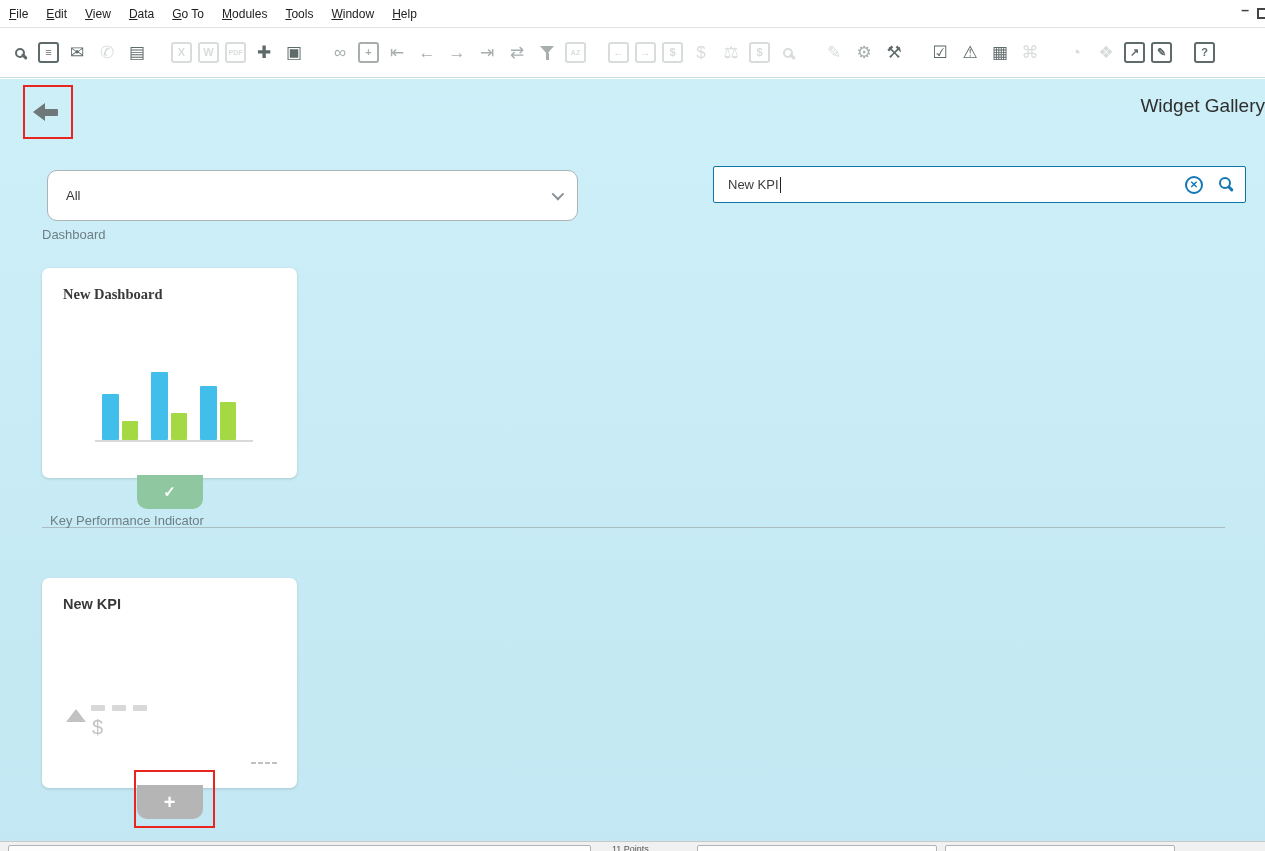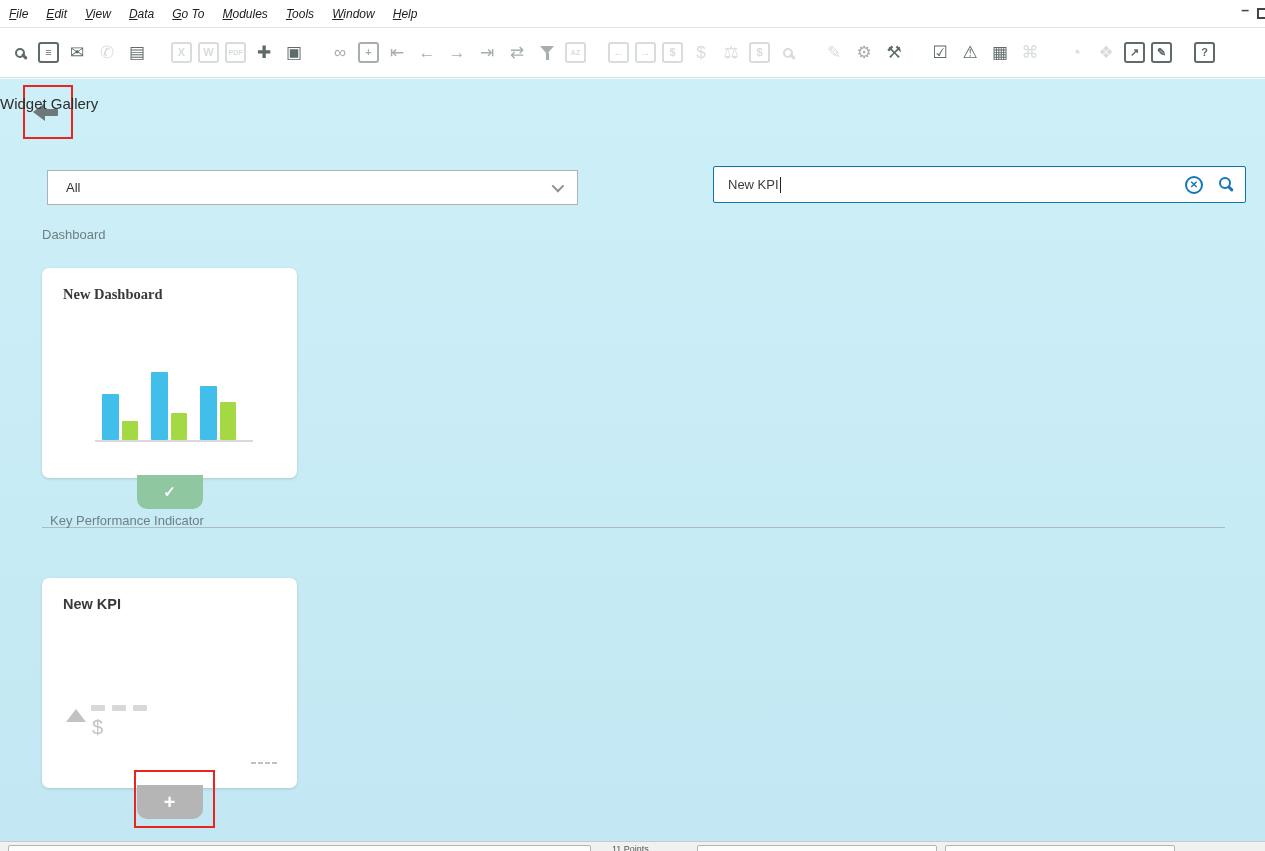--- a/index.html
+++ b/index.html
@@ -46,25 +46,25 @@
   .annotation{border:2px solid var(--red); pointer-events:none;}
 
   .back-wrap{position:absolute; left:23px; top:6px; width:50px; height:54px;
     display:flex; align-items:center; justify-content:center;}
   .back-btn{width:30px; height:18px; position:relative; cursor:pointer;}
   .back-btn::before{content:""; position:absolute; left:0; top:0;
     border-top:9px solid transparent; border-bottom:9px solid transparent; border-right:12px solid #6e7878;}
   .back-btn::after{content:""; position:absolute; left:10px; top:5.5px; width:15px; height:7px;
     background:#6e7878; border-radius:1px;}
 
-  .page-title{position:absolute; left:0; top:16px; width:100%; text-align:left;
-    font-size:15px; color:#2e2e2e;}
-
-  .dropdown{position:absolute; left:47px; top:91px; width:531px; height:35px; background:#fff;
-    border:1px solid #aab3b6; border-radius:0; display:flex; align-items:center;
+  .page-title{position:absolute; left:0; top:16px; width:100%; text-align:right;
+    font-size:19px; color:#2e2e2e;}
+
+  .dropdown{position:absolute; left:47px; top:91px; width:531px; height:51px; background:#fff;
+    border:1px solid #aab3b6; border-radius:10px; display:flex; align-items:center;
     padding:0 16px 0 18px; font-size:13px; color:#333; cursor:pointer;}
   .chev{margin-left:auto; width:9px; height:9px; border-right:2px solid #8a9296;
     border-bottom:2px solid #8a9296; transform:rotate(45deg) translateY(-2px);}
 
   .searchbox{position:absolute; left:713px; top:87px; width:533px; height:37px; background:#fff;
     border:1px solid #0e75a8; border-radius:2px; display:flex; align-items:center;
     padding:0 12px 0 14px; font-size:13px; color:#3c3c3c;}
   .caret{display:inline-block; width:1px; height:16px; background:#222; margin-left:1px; vertical-align:-3px;}
   .clear-ic{margin-left:auto; width:18px; height:18px; border:2px solid var(--accent); border-radius:50%;
     color:var(--accent); font-size:10px; font-weight:bold; display:flex; align-items:center;
@@ -108,21 +108,21 @@
   
   .statusbar{position:absolute; left:0; top:841px; width:1265px; height:10px;
     background:#f1f1f1; border-top:1px solid #c9c9c9;padding-left:23px;}
   .sf{position:absolute; top:3px; height:14px; background:#fdfdfd; border:1px solid #b3b3b3; border-radius:2px;}
   .sb-text{position:absolute; left:612px; top:2px; font-size:9px; color:#555; white-space:nowrap;}
 </style>
 </head>
 <body style="--bar-blue: #41bee9; --bar-green: #a4d944; --badge-green: #8fc8a0; --badge-gray: #b5b5b5; --red: #e8251f; --accent: #1378b5;">
 
 <div class="menubar">
-  <div id="menu-items" style="display:flex;align-items:flex-end;font-style:italic;">
+  <div id="menu-items" style="display:flex;align-items:flex-end;">
       <span class="mi"><u>F</u>ile</span>
       <span class="mi"><u>E</u>dit</span>
       <span class="mi"><u>V</u>iew</span>
       <span class="mi"><u>D</u>ata</span>
       <span class="mi"><u>G</u>o To</span>
       <span class="mi"><u>M</u>odules</span>
       <span class="mi"><u>T</u>ools</span>
       <span class="mi"><u>W</u>indow</span>
       <span class="mi"><u>H</u>elp</span>
     </div>

